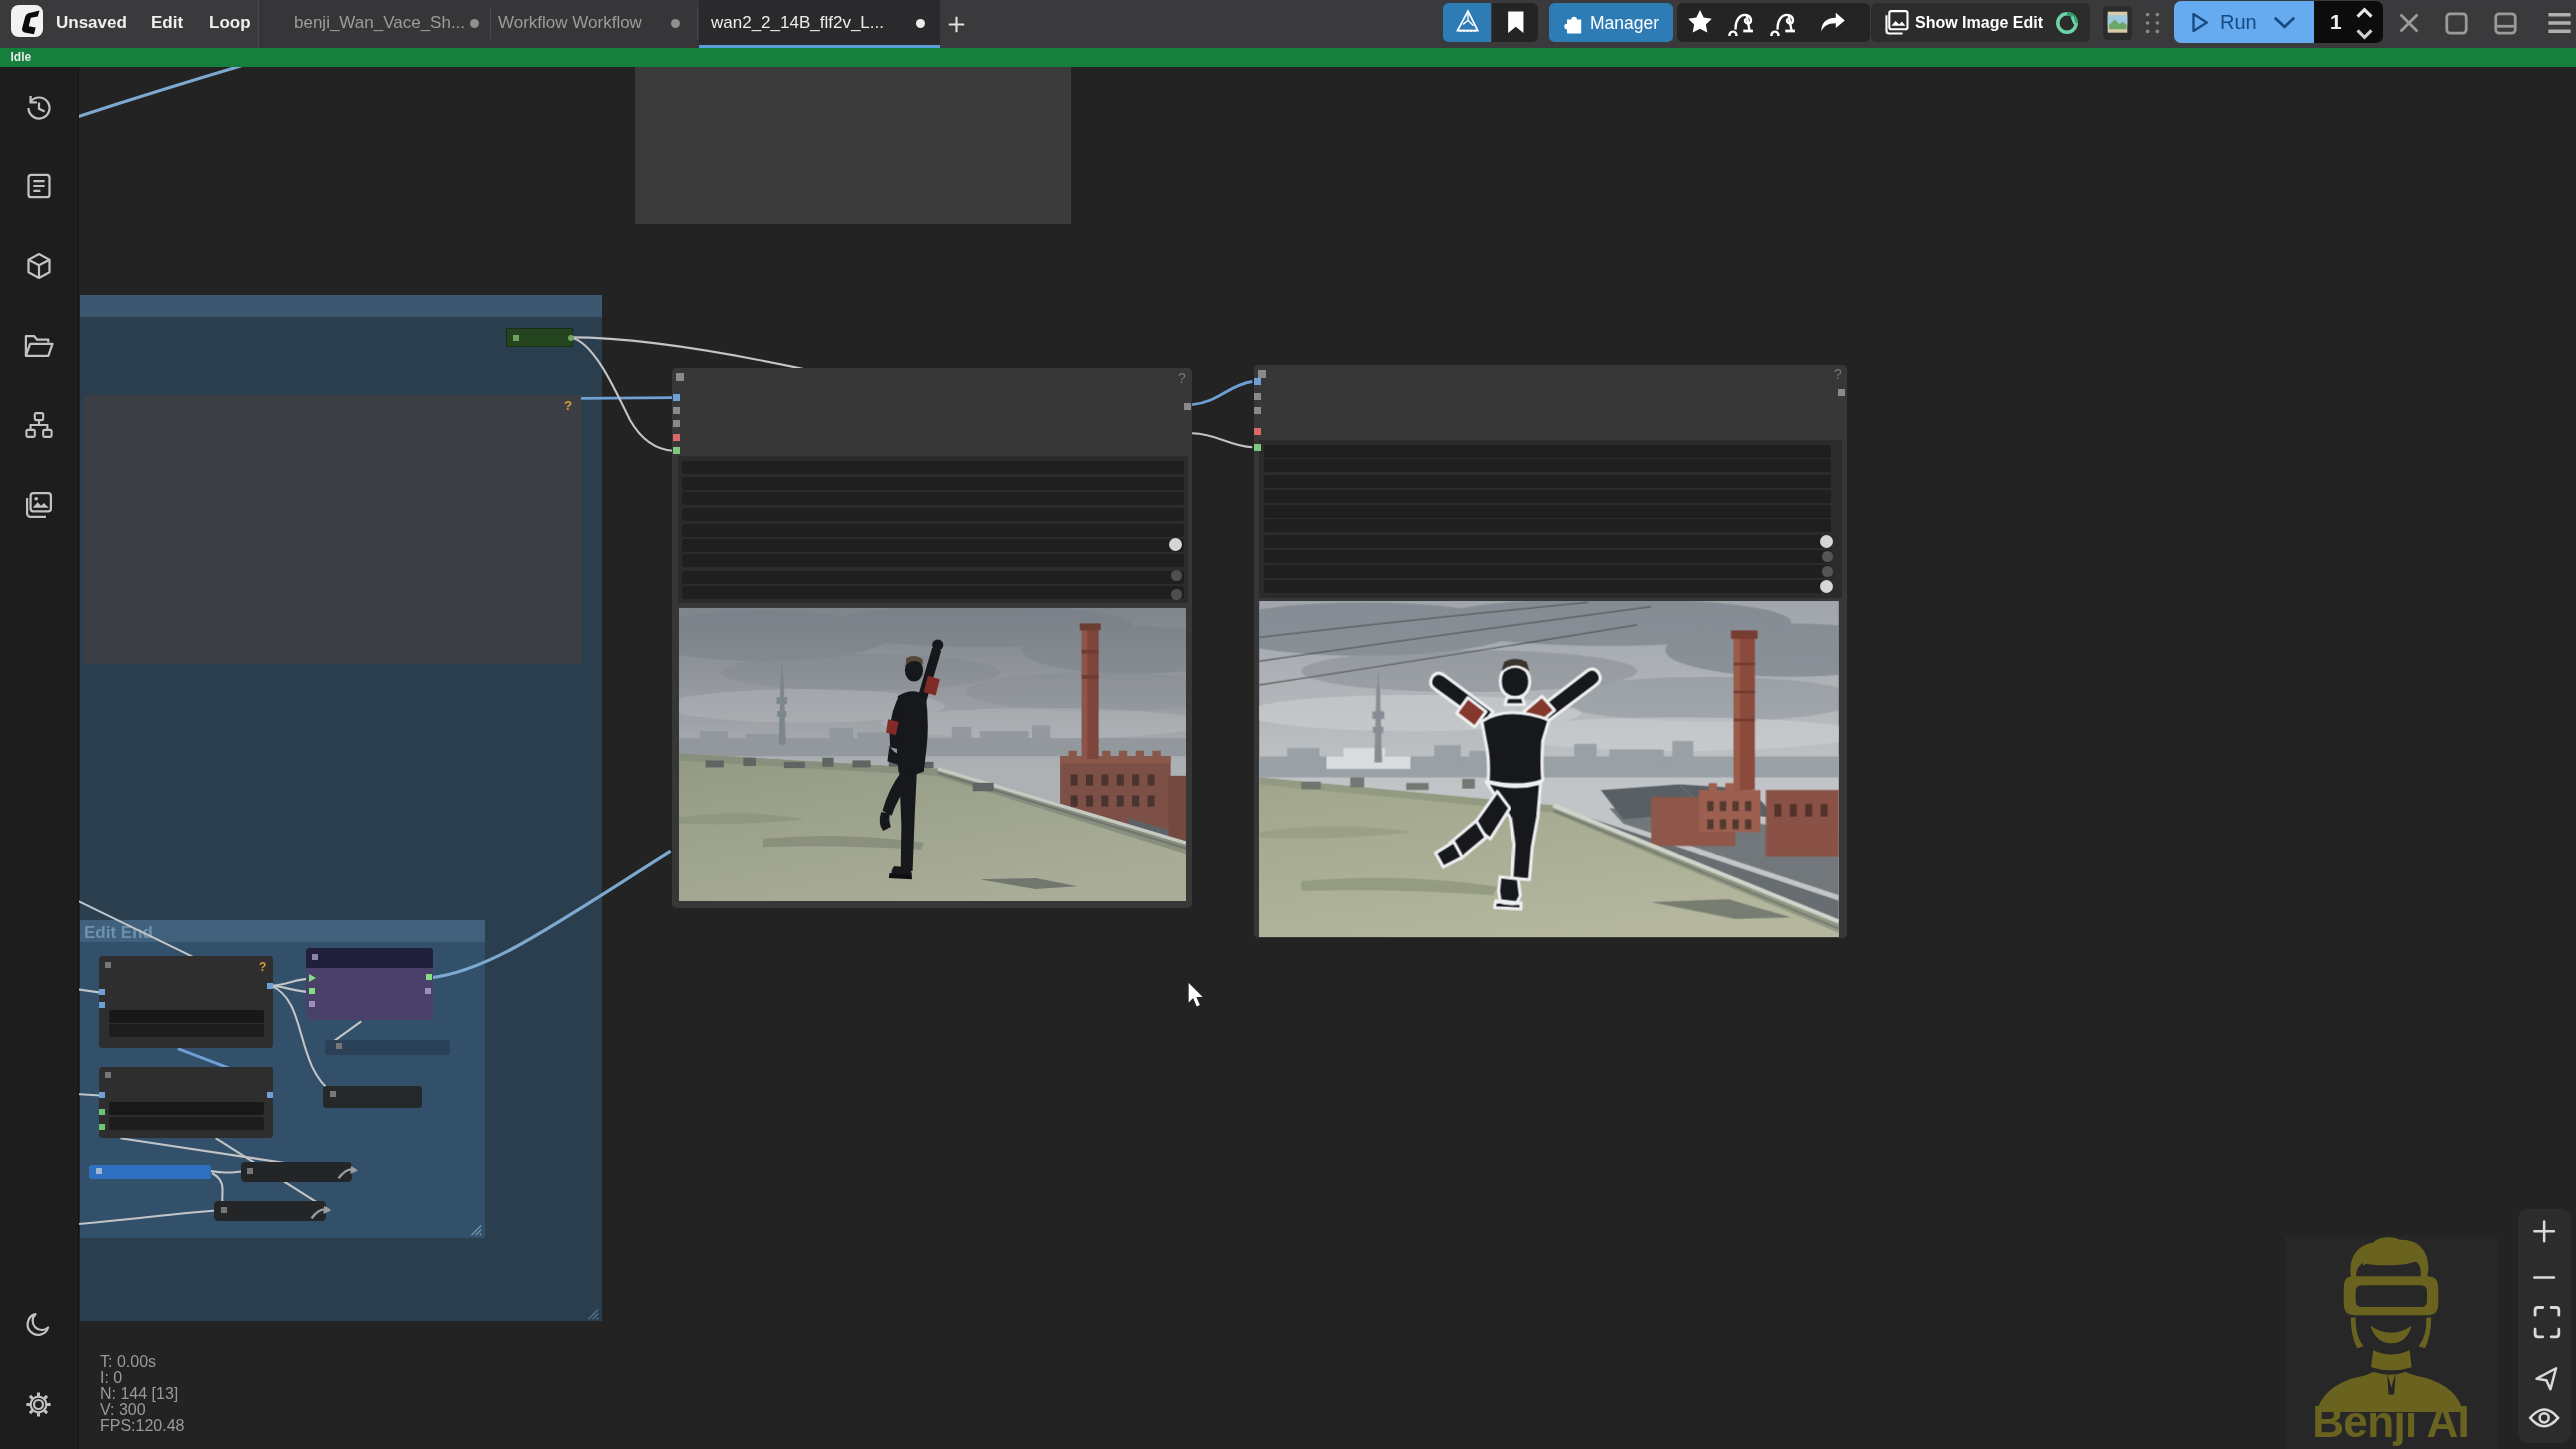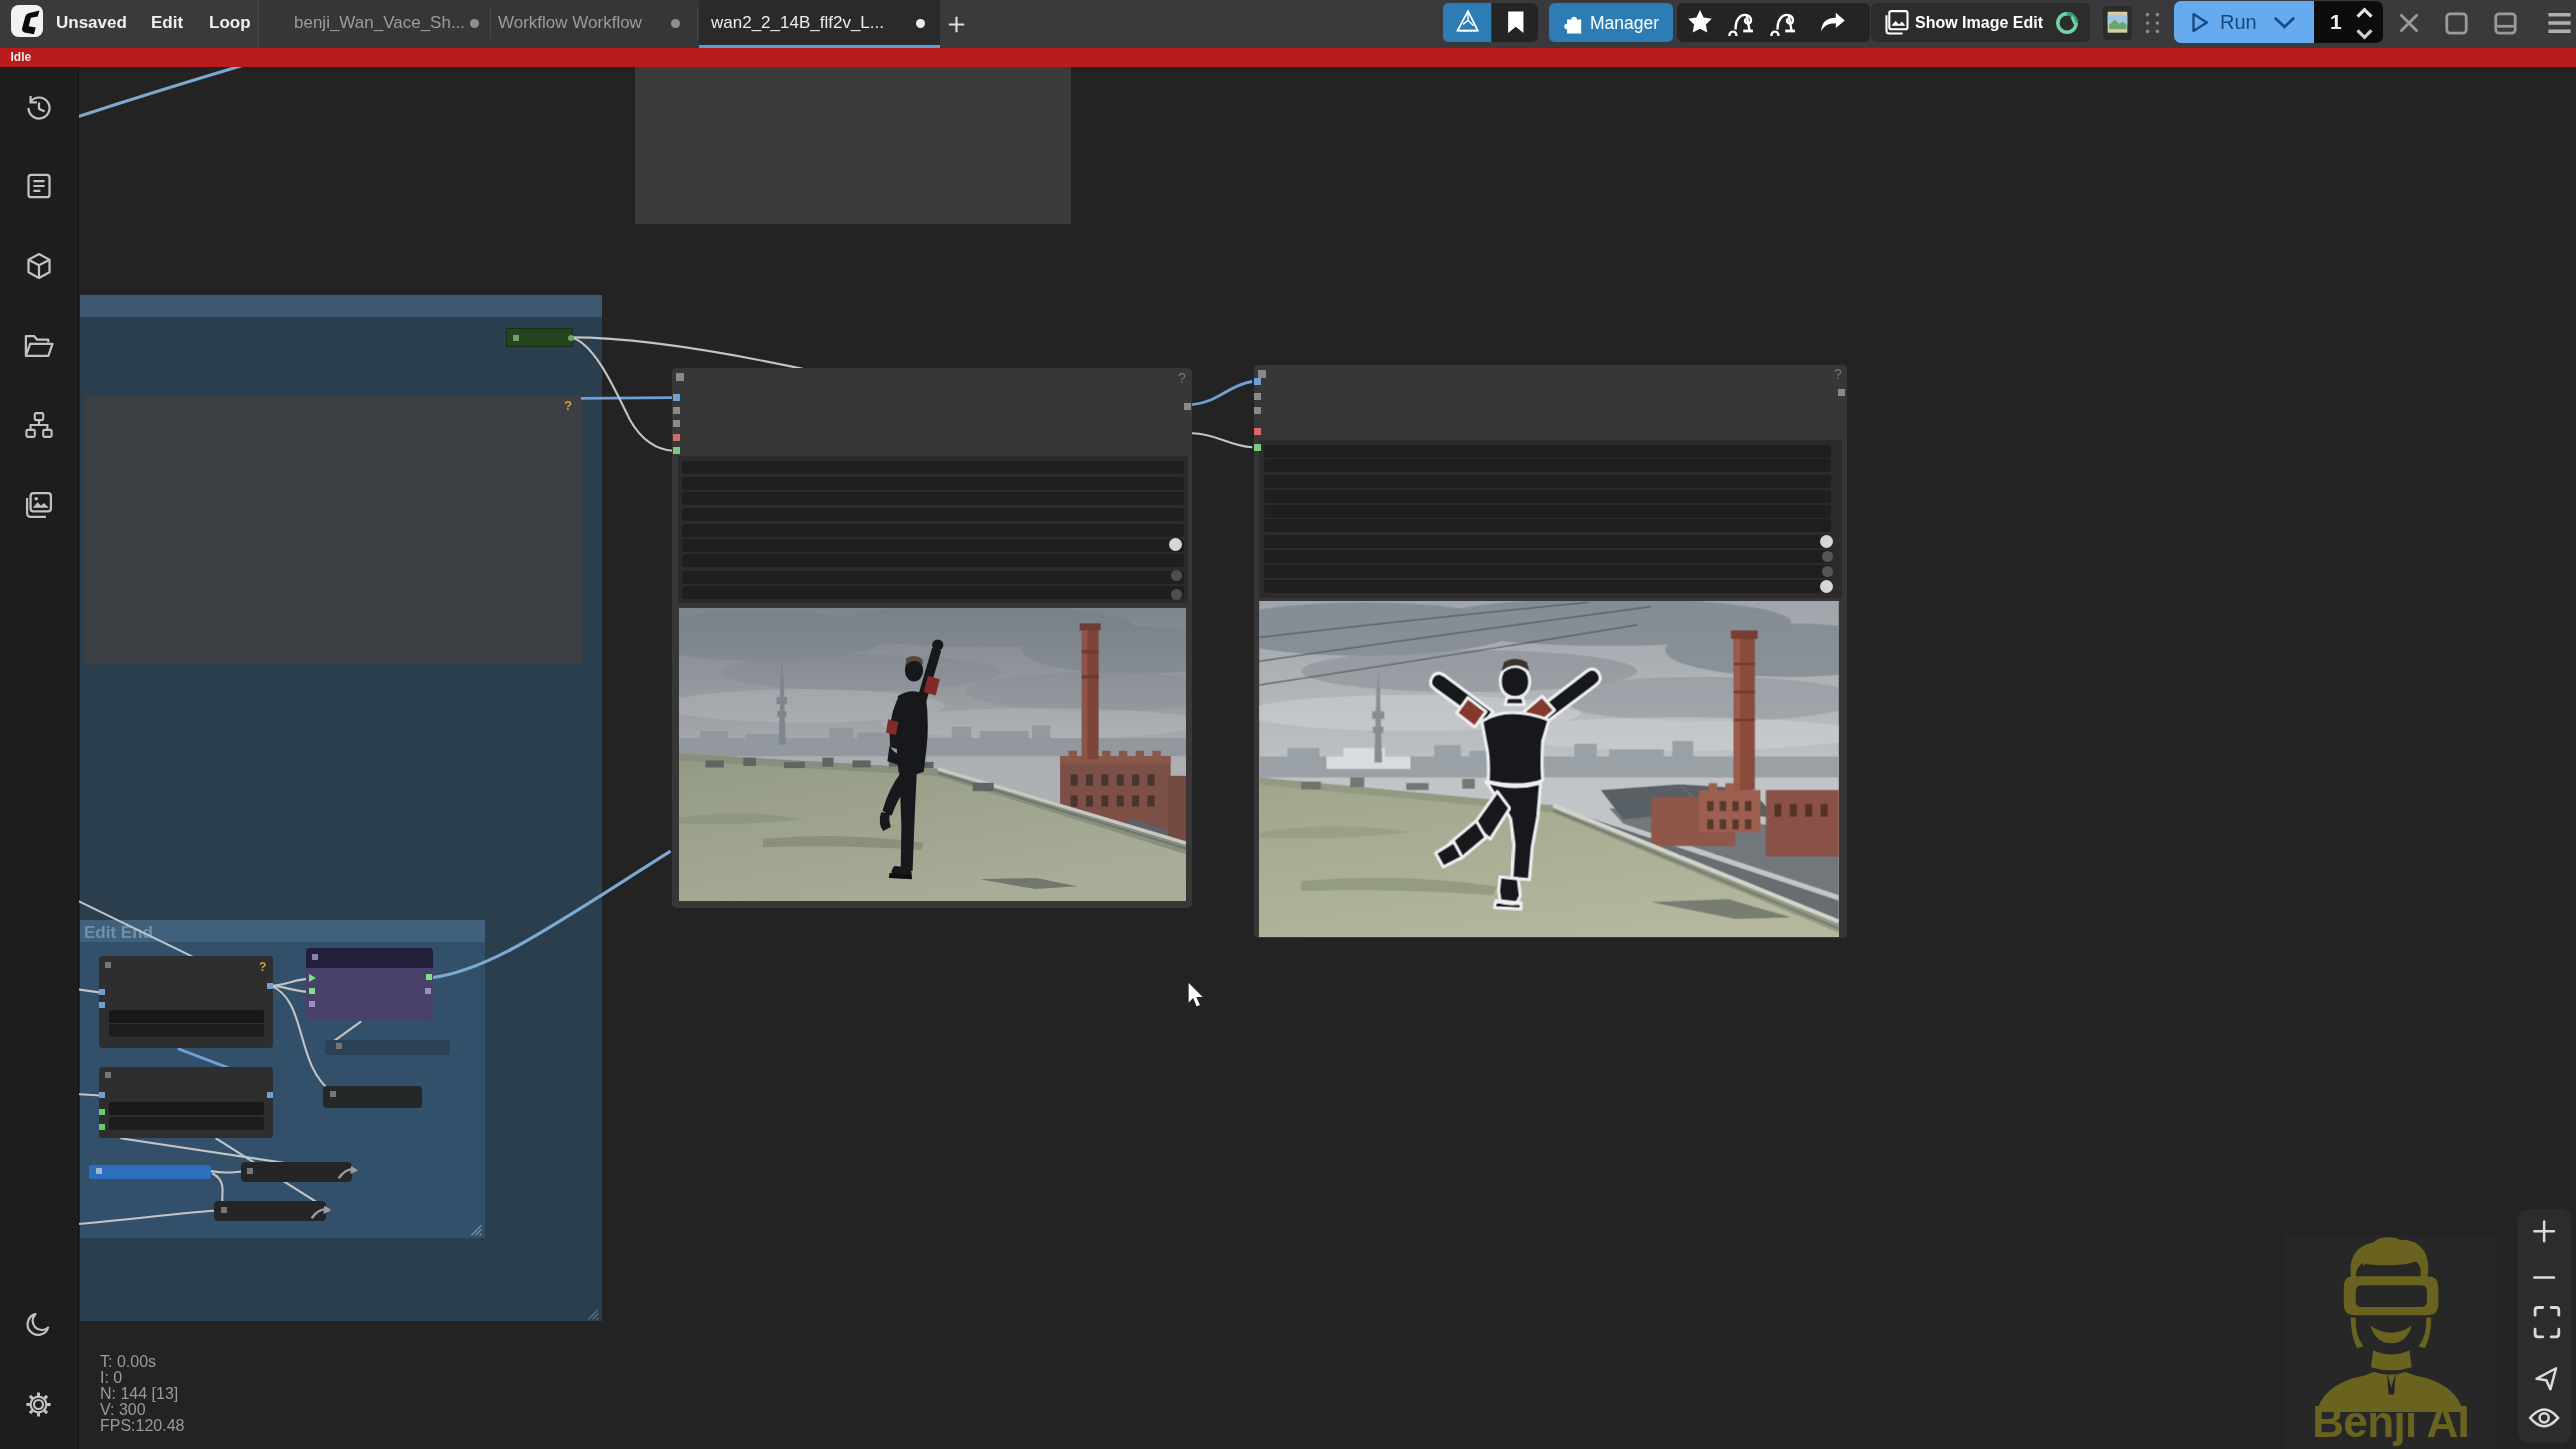--- a/index.html
+++ b/index.html
@@ -599,18 +599,18 @@
       <rect x="4" y="4" width="28" height="28" rx="5" fill="none" stroke="#9a9a9a" stroke-width="4"></rect>
     </svg>
     <svg style="position:absolute;left:2493px;top:10.5px;" width="25" height="25" viewBox="0 0 36 36">
       <rect x="4" y="4" width="28" height="28" rx="5" fill="none" stroke="#9a9a9a" stroke-width="4"></rect>
       <path d="M 6 22 h 24" stroke="#9a9a9a" stroke-width="4"></path>
     </svg>
     <svg style="position:absolute;left:2547px;top:11.2px;" width="25" height="24" viewBox="0 0 36 34">
       <path d="M 2 5 h 32 M 2 17 h 32 M 2 29 h 32" stroke="#b0b0b0" stroke-width="5"></path>
     </svg>
   </div>
-  <div class="abs" id="statusbar" style="left:0;top:48px;width:2576px;height:19px;background:#b91c1c;">
+  <div class="abs" id="statusbar" style="left:0;top:48px;width:2576px;height:19px;background:#15803d;">
     <span style="position:absolute;left:10.5px;top:2.1px;color:#e8e8e8;font-size:12px;font-weight:bold;">Idle</span>
   </div>
 
 </div>
 
 
 </body></html>

